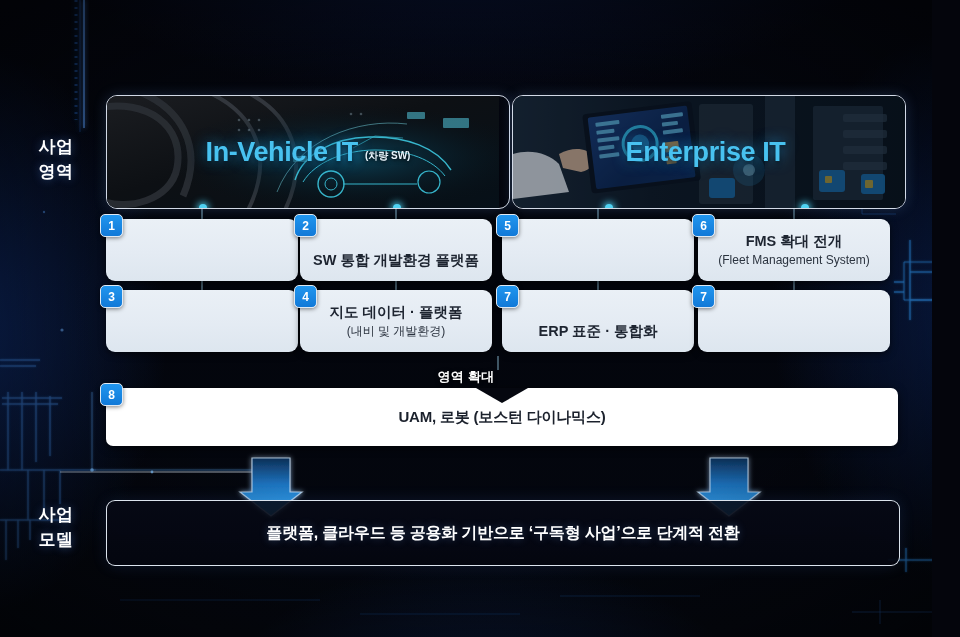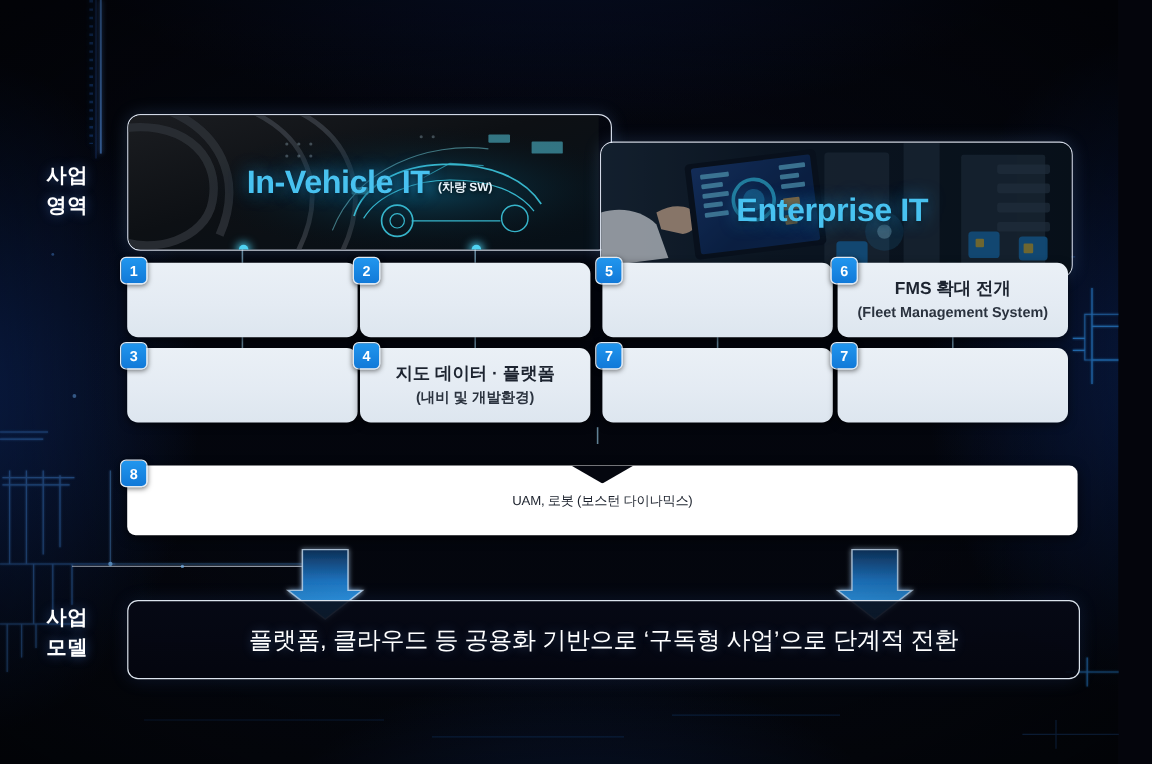--- a/index.html
+++ b/index.html
@@ -33,21 +33,21 @@
   #rail-domain{left:14px;top:135px;}
   #rail-model{left:14px;top:503px;}
 
   
   .hero{
     position:absolute;border-radius:11px;overflow:hidden;
     border:1.6px solid rgba(228,236,248,.92);
     box-shadow:0 0 14px rgba(120,180,255,.18);
   }
   #hero-vehicle{left:106px;top:95px;width:392px;height:112px;padding-left:10px;}
-  #hero-enterprise{left:500px;top:95px;width:392px;height:112px;margin-top:23px;}
+  #hero-enterprise{left:512px;top:95px;width:392px;height:112px;}
   .hero-img{position:absolute;inset:0;}
   .hero-title{
     position:absolute;inset:0;display:flex;align-items:center;justify-content:center;
     gap:7px;
   }
   .hero-title .t-main{
     font-size:27px;font-weight:bold;color:#48c2f0;letter-spacing:-.4px;
     text-shadow:0 0 14px rgba(40,160,230,.75),0 2px 5px rgba(0,0,0,.85);
   }
   .hero-title .t-sub{
@@ -63,58 +63,58 @@
   .card{
     position:absolute;border-radius:9px;
     background:linear-gradient(180deg,#eaf0f6 0%,#e4ebf3 55%,#dde6ef 100%);
     box-shadow:0 2px 7px rgba(0,0,0,.55);
     display:flex;align-items:center;justify-content:center;
   }
   .card-text{
     text-align:center;color:#1d2430;font-weight:bold;font-size:14.5px;line-height:1.42;
     padding:0 10px;white-space:pre-line;
   }
-  .card-text .sub{display:block;font-size:12px;font-weight:bold;color:#2b333f;}
+  .card-text .sub{display:block;font-size:12px;font-weight:normal;color:#2b333f;}
   .badge{
     position:absolute;left:-6px;top:-5px;width:21px;height:21px;border-radius:5px;
     background:linear-gradient(180deg,#2196ee 0%,#1179d8 100%);
     border:1.4px solid #dfe9f3;
     color:#fff;font-size:12px;font-weight:bold;
     display:flex;align-items:center;justify-content:center;
     box-shadow:0 1px 4px rgba(0,0,0,.5);
   }
 
   
   #expand-label{
     position:absolute;left:0;right:0;top:368px;text-align:center;
     color:#fff;font-size:13px;font-weight:bold;letter-spacing:.3px;
     text-shadow:0 1px 4px rgba(0,0,0,.9);
   }
   #bar-uam{
     position:absolute;left:106px;top:388px;width:792px;height:58px;
     background:#ffffff;border-radius:7px;box-shadow:0 2px 9px rgba(0,0,0,.6);
     display:flex;align-items:center;justify-content:center;
   }
-  #bar-uam .bar-text{color:#1b212c;font-size:11px;font-weight:normal;letter-spacing:-.2px;}
+  #bar-uam .bar-text{color:#1b212c;font-size:15px;font-weight:bold;letter-spacing:-.2px;}
   .notch{
     position:absolute;left:50%;top:0;transform:translateX(-50%);
     width:52px;height:15px;background:#05070f;
     clip-path:polygon(0 0,100% 0,50% 100%);
   }
 
   
   #bar-model{
     position:absolute;left:106px;top:500px;width:792px;height:64px;
     border:1.5px solid rgba(232,240,250,.95);border-radius:9px;
     background:linear-gradient(180deg,rgba(7,10,22,.88) 0%,rgba(4,6,16,.94) 100%);
     display:flex;align-items:center;justify-content:center;
     box-shadow:0 0 16px rgba(90,150,255,.12);
   }
   #bar-model .bm-text{
-    color:#ffffff;font-size:20px;font-weight:normal;letter-spacing:-.2px;
+    color:#ffffff;font-size:16px;font-weight:bold;letter-spacing:-.2px;
     text-shadow:0 0 9px rgba(120,180,255,.30);
   }
 </style>
 </head>
 <body>
 
 <div class="stage">
 
   <div class="bg-base"></div>
   <svg class="bg-svg" width="960" height="637" viewBox="0 0 960 637">
@@ -349,20 +349,23 @@
     <div class="pin" style="left:92px;bottom:-4px;"></div>
     <div class="pin" style="left:288px;bottom:-4px;"></div>
   </div>
 
   <div class="card" style="left:106px;top:219px;width:192px;height:62px;">
     <span class="badge">1</span>
   </div>
 
   <div class="card" style="left:300px;top:219px;width:192px;height:62px;">
     <span class="badge">2</span>
+    <div class="card-text">
+      <span>SW 통합 개발환경 플랫폼</span>
+    </div>
   </div>
 
   <div class="card" style="left:502px;top:219px;width:192px;height:62px;">
     <span class="badge">5</span>
   </div>
 
   <div class="card" style="left:698px;top:219px;width:192px;height:62px;">
     <span class="badge">6</span>
     <div class="card-text">
       <span>FMS 확대 전개</span>
@@ -377,26 +380,30 @@
   <div class="card" style="left:300px;top:290px;width:192px;height:62px;">
     <span class="badge">4</span>
     <div class="card-text">
       <span>지도 데이터 · 플랫폼</span>
       <span class="sub">(내비 및 개발환경)</span>
     </div>
   </div>
 
   <div class="card" style="left:502px;top:290px;width:192px;height:62px;">
     <span class="badge">7</span>
+    <div class="card-text">
+      <span>ERP 표준 · 통합화</span>
+    </div>
   </div>
 
   <div class="card" style="left:698px;top:290px;width:192px;height:62px;">
     <span class="badge">7</span>
   </div>
 
+  <div id="expand-label">영역 확대</div>
 
   <div id="bar-uam">
     <div class="notch"></div>
     <span class="badge">8</span>
     <span class="bar-text">UAM, 로봇 (보스턴 다이나믹스)</span>
   </div>
 
   <div id="bar-model">
     <span class="bm-text">플랫폼, 클라우드 등 공용화 기반으로 ‘구독형 사업’으로 단계적 전환</span>
   </div>

